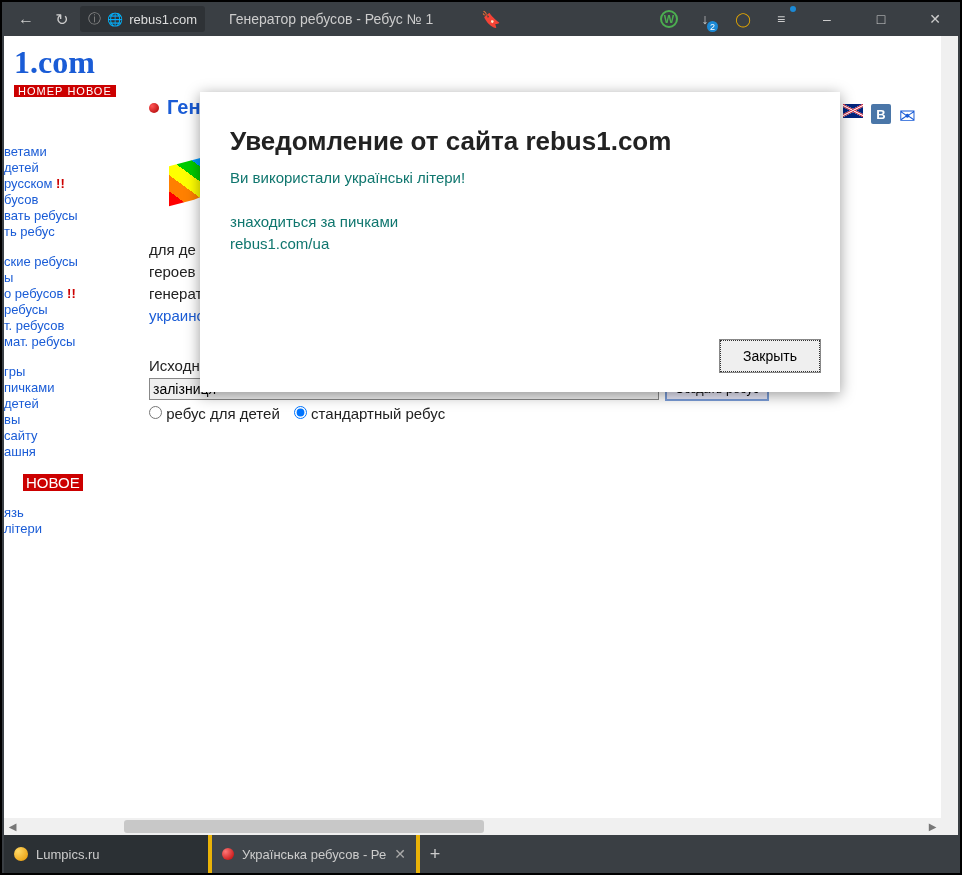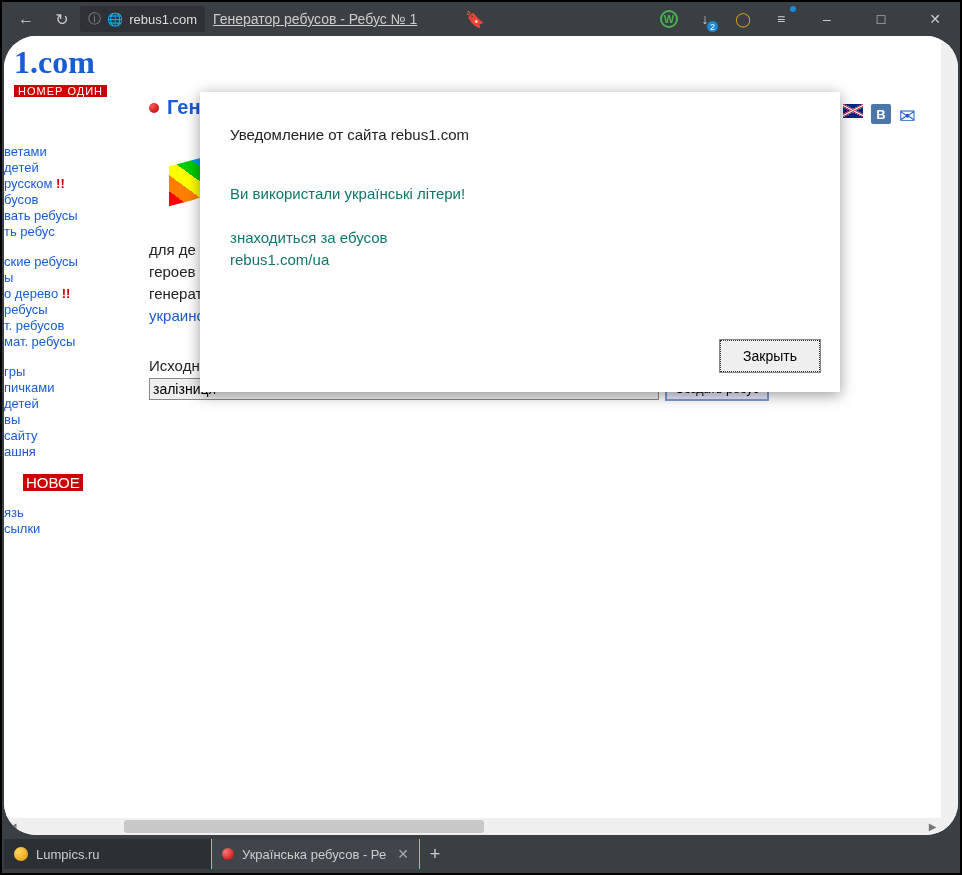--- a/index.html
+++ b/index.html
@@ -2,27 +2,27 @@
 <html><head>
 <meta charset="utf-8">
 <style>
 * { box-sizing: border-box; margin: 0; padding: 0; }
 body { font-family: Arial, sans-serif; width: 962px; height: 875px; background: #3a3f44; overflow: hidden; position: relative; }
 .window-frame { width: 962px; height: 875px; border: 2px solid #000; background: #3a3f44; position: relative; }
 .titlebar { height: 34px; background: #3a3f44; display: flex; align-items: center; padding: 0 6px; }
 .nav-icon { width: 24px; height: 24px; display: inline-flex; align-items: center; justify-content: center; color: #ccc; margin: 0 6px; cursor: pointer; font-size: 16px; }
 .addr-box { display: flex; align-items: center; background: #2e3236; border-radius: 3px; height: 26px; padding: 0 8px; color: #bbb; font-size: 13px; }
 .addr-dom { color: #ddd; }
-.addr-title { color: #ccc; font-size: 14px; margin-left: 8px; text-decoration: underline; }
+.addr-title { color: #ccc; font-size: 14px; margin-left: 24px; }
 .titlebar-spacer { flex: 1; }
 .sys-icons { display: flex; align-items: center; gap: 16px; color: #ccc; font-size: 14px; }
 .sys-ico { display: inline-flex; align-items: center; justify-content: center; width: 22px; height: 22px; position: relative; }
 .badge { position: absolute; bottom: -2px; right: -2px; background: #1b8ad6; color: #fff; font-size: 9px; border-radius: 6px; width: 11px; height: 11px; display: flex; align-items: center; justify-content: center; }
 .win-btn { width: 38px; height: 28px; display: inline-flex; align-items: center; justify-content: center; color: #ccc; font-size: 14px; cursor: pointer; }
-.content-area { position: absolute; top: 34px; left: 2px; right: 2px; bottom: 38px; background: #fff; overflow: hidden; border-radius: 32px; }
+.content-area { position: absolute; top: 34px; left: 2px; right: 2px; bottom: 38px; background: #fff; overflow: hidden; }
 .viewport { position: absolute; top: 0; left: 0; right: 17px; bottom: 17px; background: #fff; overflow: hidden; }
 .sidebar { position: absolute; left: 0; top: 60px; width: 140px; font-size: 13px; padding-left: 0; }
 .logo { font-size: 32px; font-weight: bold; color: #1a5cd6; padding: 8px 0 0 10px; font-family: Georgia, serif; }
 .logo-under { background: #c00; color: #fff; font-size: 11px; padding: 0 4px; letter-spacing: 1px; margin-left: 10px; display: inline-block; }
 .side-link { color: #1a5cd6; font-size: 13px; line-height: 16px; cursor: pointer; display: block; }
 .side-group { margin-top: 14px; }
 .excl { color: #c00; font-weight: bold; }
 .badge-new { background: #c00; color: #fff; font-size: 15px; padding: 0 3px; display: inline-block; margin-left: 19px; }
 .main { position: absolute; left: 145px; top: 60px; right: 10px; font-size: 15px; color: #222; }
 .main h1 { color: #1a5cd6; font-size: 20px; font-weight: bold; display: flex; align-items: center; gap: 8px; }
@@ -40,31 +40,31 @@
 .radio-row label { margin-right: 10px; }
 .top-flags { position: absolute; right: 20px; top: 68px; display: flex; gap: 8px; }
 .flag { width: 20px; height: 14px; }
 .flag-en { background: linear-gradient(#00247d,#00247d); position: relative; overflow: hidden; }
 .flag-en::before, .flag-en::after { content:''; position: absolute; background:#fff; }
 .flag-en::before { width:28px; height:3px; top:5px; left:-4px; transform: rotate(27deg); box-shadow: 0 0 0 1px #cf142b inset; }
 .flag-en::after { width:28px; height:3px; top:5px; left:-4px; transform: rotate(-27deg); box-shadow: 0 0 0 1px #cf142b inset; }
 .vk { width: 20px; height: 20px; background: #4a76a8; color: #fff; display: flex; align-items: center; justify-content: center; font-weight: bold; font-size: 13px; border-radius: 2px; }
 .mail { width: 22px; height: 16px; color: #1a5cd6; font-size: 20px; }
 .dialog-overlay { position: absolute; top: 56px; left: 196px; width: 640px; height: 300px; background: #fff; box-shadow: 0 3px 14px rgba(0,0,0,.4); padding: 34px 30px 20px 30px; z-index: 100; }
-.dialog-title { font-size: 15px; color: #222; margin-bottom: 40px; }
+.dialog-title { font-size: 26px; color: #222; margin-bottom: 10px; font-weight: bold; }
 .dialog-text { font-size: 15px; color: #0f766e; line-height: 22px; }
 .dialog-btn-row { position: absolute; bottom: 20px; right: 20px; }
 .dialog-btn { font-size: 14px; padding: 7px 22px; background: #efefef; border: 1px dotted #333; outline: 1px solid #888; cursor: pointer; }
 .v-scroll { position: absolute; right: 0; top: 0; bottom: 17px; width: 17px; background: #f0f0f0; }
 .h-scroll { position: absolute; left: 0; right: 17px; bottom: 0; height: 17px; background: #f0f0f0; }
 .h-thumb { position: absolute; left: 120px; top: 2px; height: 13px; width: 360px; background: #c8c8c8; border-radius: 3px; }
 .scroll-corner { position: absolute; right: 0; bottom: 0; width: 17px; height: 17px; background: #f0f0f0; }
 .scroll-arrow { position: absolute; width: 17px; height: 17px; color: #777; font-size: 10px; display: flex; align-items: center; justify-content: center; }
 .taskbar { position: absolute; bottom: 2px; left: 2px; right: 2px; height: 34px; background: #3a3f44; display: flex; align-items: center; }
-.tab { height: 30px; min-width: 208px; background: #2b3034; display: flex; align-items: center; padding: 0 10px; color: #ccc; font-size: 13px; gap: 8px; border-right: 1px solid #eab308; cursor: pointer; }
+.tab { height: 38px; min-width: 208px; background: #2b3034; display: flex; align-items: center; padding: 0 10px; color: #ccc; font-size: 13px; gap: 8px; border-right: 4px solid #eab308; cursor: pointer; }
 .tab.active { background: #3f454b; }
 .tab-icon-o { width: 14px; height: 14px; border-radius: 50%; background: radial-gradient(circle at 30% 30%, #ffd966, #e69500); }
 .tab-icon-r { width: 12px; height: 12px; border-radius: 50%; background: radial-gradient(circle at 30% 30%, #f77, #b00); }
 .tab-close { margin-left: auto; font-size: 14px; color: #aaa; }
 .tab-add { width: 30px; height: 30px; display: flex; align-items: center; justify-content: center; color: #ccc; font-size: 18px; cursor: pointer; }
 .menu-dot { position: relative; }
 .menu-dot::after { content:''; position:absolute; top:-2px; right:-4px; width:6px; height:6px; border-radius:50%; background:#1b8ad6; }
 </style>
 </head>
 <body>
@@ -88,59 +88,59 @@
       <span class="sys-ico menu-dot">≡</span>
       <span class="win-btn">–</span>
       <span class="win-btn">□</span>
       <span class="win-btn">✕</span>
     </div>
   </div>
 
   <div class="content-area">
     <div class="viewport">
       <div class="logo">1.com</div>
-      <span class="logo-under">НОМЕР   ОДИН</span>
+      <span class="logo-under">НОМЕР   НОВОЕ</span>
 
       <div class="top-flags">
         <span class="flag flag-en"></span>
         <span class="vk">B</span>
         <span class="mail">✉</span>
       </div>
 
       <div class="sidebar">
         <div class="side-group" style="margin-top:48px">
           <a class="side-link">ветами</a>
           <a class="side-link">детей</a>
           <a class="side-link"><span>русском  </span><span class="excl">!!</span></a>
           <a class="side-link">бусов</a>
           <a class="side-link">вать ребусы</a>
           <a class="side-link">ть ребус</a>
         </div>
         <div class="side-group">
           <a class="side-link">ские ребусы</a>
           <a class="side-link">ы</a>
-          <a class="side-link"><span>о дерево  </span><span class="excl">!!</span></a>
+          <a class="side-link"><span>о ребусов  </span><span class="excl">!!</span></a>
           <a class="side-link">ребусы</a>
           <a class="side-link">т. ребусов</a>
           <a class="side-link">мат. ребусы</a>
         </div>
         <div class="side-group">
           <a class="side-link">гры</a>
           <a class="side-link">пичками</a>
           <a class="side-link">детей</a>
           <a class="side-link">вы</a>
           <a class="side-link">сайту</a>
           <a class="side-link">ашня</a>
         </div>
         <div class="side-group">
           <span class="badge-new">НОВОЕ</span>
         </div>
         <div class="side-group">
           <a class="side-link">язь</a>
-          <a class="side-link">сылки</a>
+          <a class="side-link">літери</a>
         </div>
       </div>
 
       <div class="main">
         <h1>
             <span class="red-dot"></span>
             <span>Гене</span>
           </h1>
         <div class="rainbow"></div>
         <div class="body-text">
@@ -150,28 +150,32 @@
           <span class="lk">украинском</span><span> и </span><span class="lk">английском</span><span> языках.</span>
         </div>
         <div class="form-row">
           <div class="label-text">
             <span>Исходное слово или фраза на русском языке (например, </span><span class="it">дерево</span><span>):</span>
           </div>
           <div class="input-line">
             <input class="text-input" value="залізниця" style="">
             <button class="btn">Создать ребус</button>
           </div>
+          <div class="radio-row">
+            <label><input type="radio" name="rt" style=""> <span>ребус для детей</span></label>
+            <label><input type="radio" name="rt" checked="" style=""> <span>стандартный ребус</span></label>
+          </div>
         </div>
       </div>
 
       <div class="dialog-overlay">
         <div class="dialog-title">Уведомление от сайта rebus1.com</div>
         <div class="dialog-text">
           <div>Ви використали українські літери!</div><br>
-          <div>знаходиться за ебусов</div>
+          <div>знаходиться за пичками</div>
           <div>rebus1.com/ua</div>
         </div>
         <div class="dialog-btn-row">
           <button class="dialog-btn">Закрыть</button>
         </div>
       </div>
     </div>
 
     <div class="v-scroll"></div>
     <div class="h-scroll">

